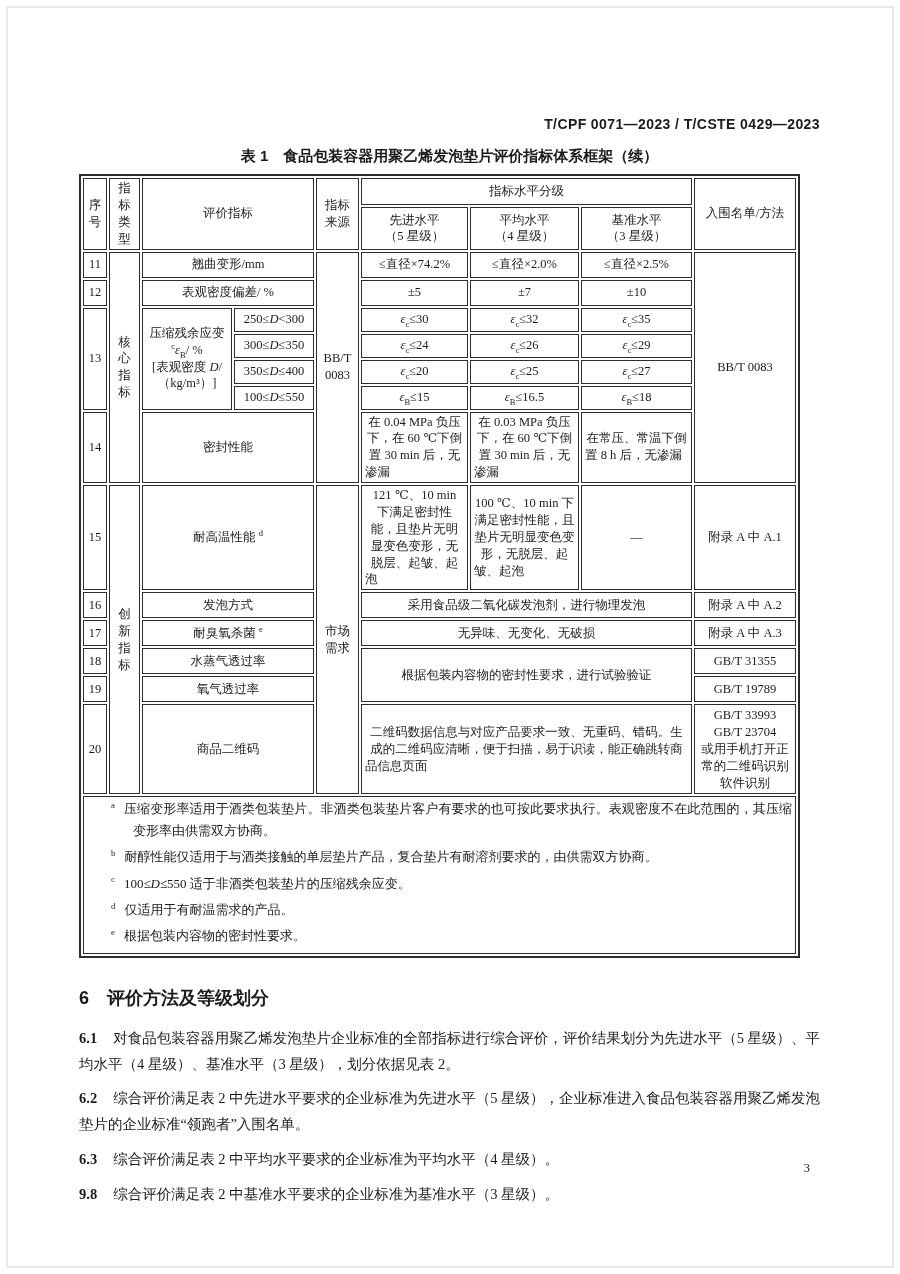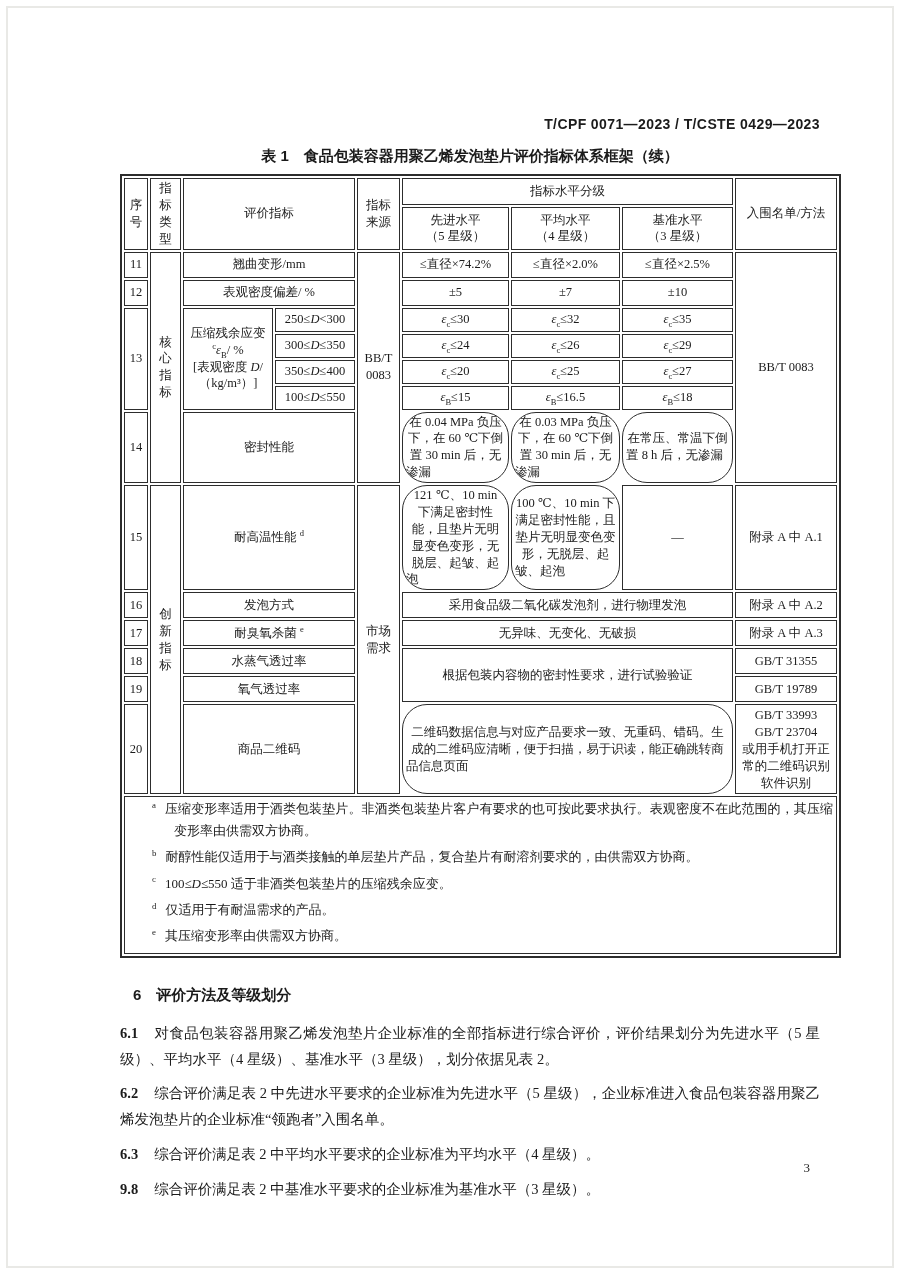--- a/index.html
+++ b/index.html
@@ -1,37 +1,37 @@
 <!DOCTYPE html>
 <html><head>
 <meta charset="utf-8">
 <style>
   html,body{margin:0;padding:0;background:#fff;}
   .page{position:relative;width:900px;height:1274px;background:#ffffff;
         font-family:"Liberation Serif","DejaVu Serif",serif;color:#1b1b1b;overflow:hidden;}
   .scan-frame{position:absolute;inset:6px;border:2px solid #e9e9e6;pointer-events:none;}
-  .content{padding:116px 80px 0 120px;}
+  .content{padding:116px 80px 0 79px;}
   .doc-ref{text-align:right;font-family:"Liberation Sans","DejaVu Sans",sans-serif;
            font-weight:700;font-size:14px;letter-spacing:.4px;}
   .tbl-title{text-align:center;font-family:"Liberation Sans","DejaVu Sans",sans-serif;
              font-weight:700;font-size:15px;margin-top:15px;}
   table.eval{border-collapse:separate;border-spacing:2px;border:2px solid #2d2d2d;
              width:717px;table-layout:fixed;margin-top:8px;font-size:12.5px;line-height:1.35;}
   table.eval td{border:1px solid #2d2d2d;text-align:center;vertical-align:middle;
                 padding:1px 3px;box-sizing:border-box;overflow:hidden;}
-  td.jt{text-align:justify;text-align-last:left;padding:2px 5px;border-radius:25px;}
+  td.jt{text-align:justify;text-align-last:left;padding:2px 5px;}
   sup,sub{font-size:68%;line-height:0;}
   i{font-family:"Liberation Serif","DejaVu Serif",serif;}
   .rh1{height:26px}.rh2{height:40px}.rs{height:26px}.rsub{height:24px}
   .r14{height:66px}.r15{height:76px}.r20{height:90px}
   td.fncell{text-align:left;vertical-align:top;padding:8px 12px 6px 12px;font-size:13px;line-height:1.65;}
   .fn{margin:0 0 5px 0;padding-left:46px;text-indent:-22px;text-align:justify;}
   .fnm{margin-right:9px;}
   .sec-heading{font-family:"Liberation Sans","DejaVu Sans",sans-serif;font-weight:700;
-               font-size:15px;margin:28px 0 16px 13px;}
+               font-size:18px;margin:28px 0 16px 0;}
   .clause{font-size:14.5px;line-height:1.78;text-align:justify;margin:0 0 9px 0;}
   .cno{margin-right:16px;font-weight:bold;}
   .page-num{position:absolute;right:90px;top:1160px;font-size:13px;}
 </style>
 </head>
 <body>
 
 <div class="page">
   <div class="scan-frame"></div>
   <div class="content">
@@ -157,21 +157,21 @@
           <td colspan="3" class="jt">二维码数据信息与对应产品要求一致、无重码、错码。生成的二维码应清晰，便于扫描，易于识读，能正确跳转商品信息页面</td>
           <td>GB/T 33993<br>GB/T 23704<br>或用手机打开正常的二维码识别软件识别</td>
         </tr>
 
         <tr>
           <td colspan="9" class="fncell">
             <p class="fn"><sup class="fnm">a</sup><span>压缩变形率适用于酒类包装垫片。非酒类包装垫片客户有要求的也可按此要求执行。表观密度不在此范围的，其压缩变形率由供需双方协商。</span></p>
             <p class="fn"><sup class="fnm">b</sup><span>耐醇性能仅适用于与酒类接触的单层垫片产品，复合垫片有耐溶剂要求的，由供需双方协商。</span></p>
             <p class="fn"><sup class="fnm">c</sup><span>100≤<i>D</i>≤550 适于非酒类包装垫片的压缩残余应变。</span></p>
             <p class="fn"><sup class="fnm">d</sup><span>仅适用于有耐温需求的产品。</span></p>
-            <p class="fn"><sup class="fnm">e</sup><span>其压缩变形率由供需双方协商。</span></p>
+            <p class="fn"><sup class="fnm">e</sup><span>根据包装内容物的密封性要求。</span></p>
           </td>
         </tr>
       </tbody>
     </table>
 
     <div class="sec-heading">6　评价方法及等级划分</div>
 
     <p class="clause"><span class="cno">6.1</span><span>对食品包装容器用聚乙烯发泡垫片企业标准的全部指标进行综合评价，评价结果划分为先进水平（5 星级）、平均水平（4 星级）、基准水平（3 星级），划分依据见表 2。</span></p>
     <p class="clause"><span class="cno">6.2</span><span>综合评价满足表 2 中先进水平要求的企业标准为先进水平（5 星级），企业标准进入食品包装容器用聚乙烯发泡垫片的企业标准“领跑者”入围名单。</span></p>
     <p class="clause"><span class="cno">6.3</span><span>综合评价满足表 2 中平均水平要求的企业标准为平均水平（4 星级）。</span></p>

